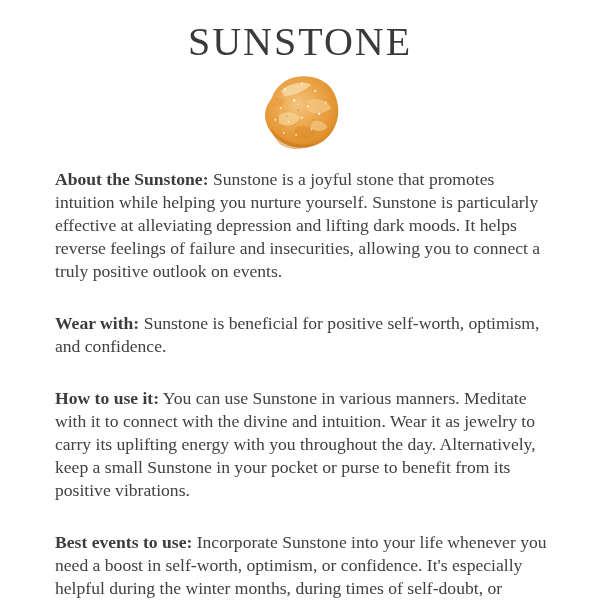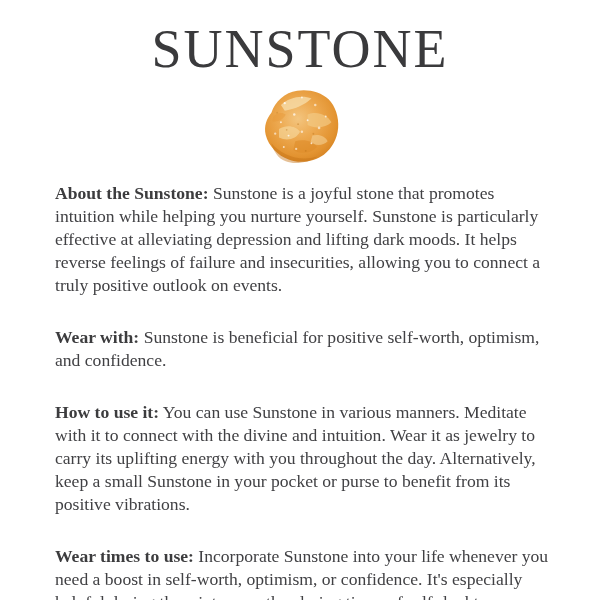--- a/index.html
+++ b/index.html
@@ -14,21 +14,21 @@
     background: #ffffff;
     font-family: "Liberation Serif", serif;
     overflow: hidden;
   }
   .title {
     margin: 0;
     padding-top: 22px;
     text-align: center;
     font-family: "Liberation Serif", serif;
     font-weight: 400;
-    font-size: 54px;
+    font-size: 40px;
     line-height: 1.0;
     letter-spacing: 2px;
     color: #3a3a3c;
   }
   .photo-wrap {
     margin: 10px auto 0 auto;
     width: 96px;
     height: 82px;
     display: flex;
     align-items: center;
@@ -118,18 +118,18 @@
       <strong>Wear with:</strong>
       <span>Sunstone is beneficial for positive self-worth, optimism, and confidence.</span>
     </p>
 
     <p class="para">
       <strong>How to use it:</strong>
       <span>You can use Sunstone in various manners. Meditate with it to connect with the divine and intuition. Wear it as jewelry to carry its uplifting energy with you throughout the day. Alternatively, keep a small Sunstone in your pocket or purse to benefit from its positive vibrations.</span>
     </p>
 
     <p class="para">
-      <strong>Wear times to use:</strong>
+      <strong>Best events to use:</strong>
       <span>Incorporate Sunstone into your life whenever you need a boost in self-worth, optimism, or confidence. It's especially helpful during the winter months, during times of self-doubt, or whenever you want to bring more light and positivity into your day.</span>
     </p>
 
   </div>
 </div>
 
 </body></html>

